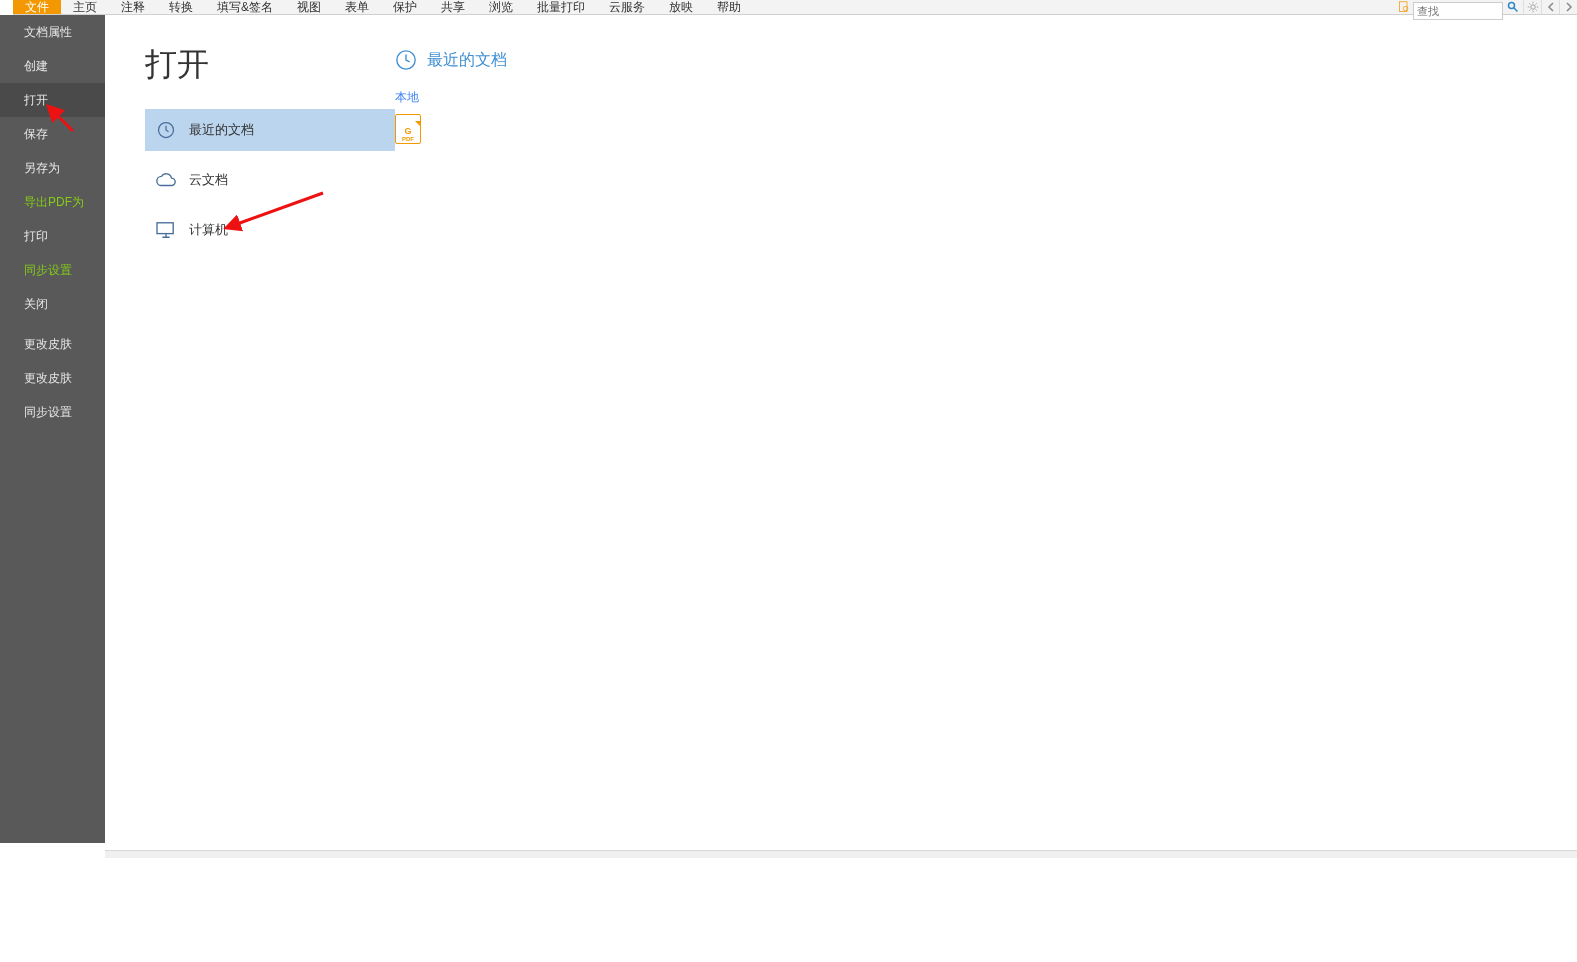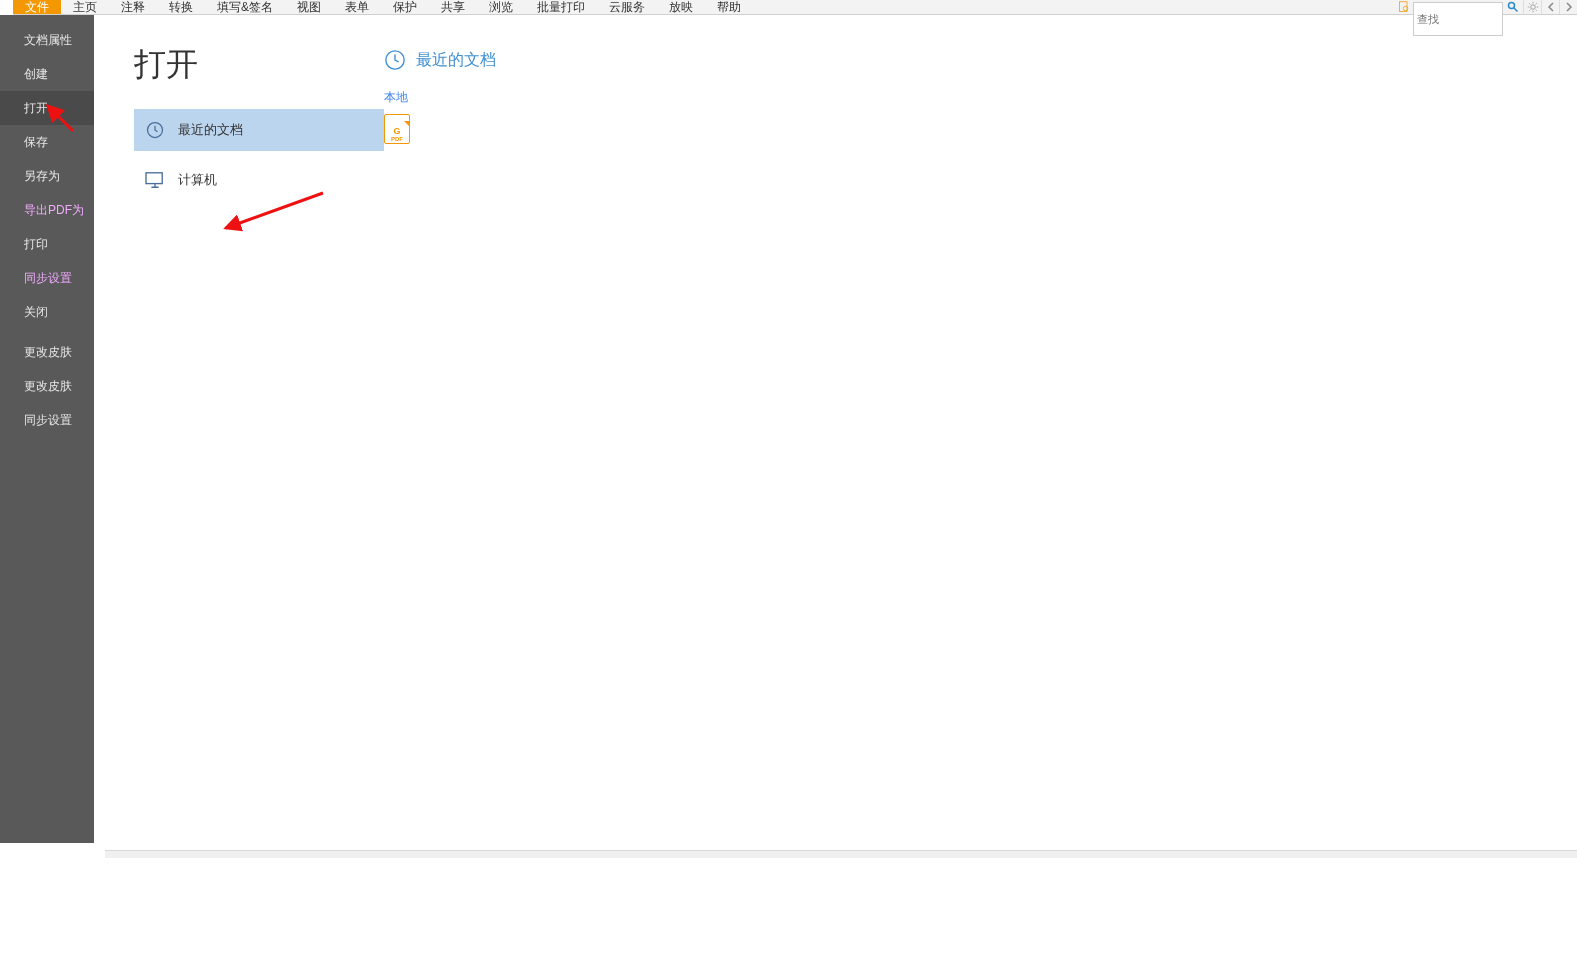--- a/index.html
+++ b/index.html
@@ -3,29 +3,29 @@
 <meta charset="utf-8">
 <style>
 * { margin:0; padding:0; box-sizing:border-box; font-family:"Microsoft YaHei","Segoe UI",sans-serif; }
 html,body{width:1577px;height:962px;background:#fff;overflow:hidden;}
 
 .topbar{height:15px;background:#f3f3f3;border-bottom:1px solid #d0d0d0;display:flex;align-items:stretch;font-size:12px;color:#333;margin-left:13px;}
 .topbar .tab{padding:0 12px;display:flex;align-items:center;cursor:pointer;}
 .topbar .tab.active{background:#f39800;color:#fff;}
 .topbar .spacer{flex:1;}
 .topbar .search-icon{width:18px;display:flex;align-items:center;justify-content:center;color:#999;}
-.topbar .search-input{width:90px;height:18px;font-size:11px;border:1px solid #ccc;background:#fff;padding:16px 3px;color:#999;margin:2px 0;}
+.topbar .search-input{width:90px;height:18px;font-size:11px;border:1px solid #ccc;background:#fff;padding:8px 3px;color:#999;margin:2px 0;}
 .topbar .go{width:20px;display:flex;align-items:center;justify-content:center;color:#2d89c9;}
 .topbar .tool{width:18px;display:flex;align-items:center;justify-content:center;color:#888;border-left:1px solid #ddd;}
 
 .main{display:flex;height:828px;}
-.sidebar{width:94px;background:#595959;color:#e6e6e6;font-size:12px;padding-top:8px;}
+.sidebar{width:105px;background:#595959;color:#e6e6e6;font-size:12px;padding-top:0;}
 .sidebar .item{height:34px;display:flex;align-items:center;padding-left:24px;cursor:pointer;}
 .sidebar .item.active{background:#4a4a4a;}
-.sidebar .item.disabled{color:#f0abfc;}
+.sidebar .item.disabled{color:#84cc16;}
 .sidebar .gap{height:6px;}
 
 .midcol{width:290px;padding:28px 0 0 40px;}
 .page-title{font-size:32px;color:#333;font-weight:300;margin-bottom:22px;}
 .opt{height:42px;width:250px;display:flex;align-items:center;gap:12px;padding-left:10px;font-size:13px;color:#333;cursor:pointer;margin-bottom:8px;}
 .opt.selected{background:#bcd5ee;}
 .opt .ic{width:22px;height:22px;display:flex;align-items:center;justify-content:center;}
 
 .content{flex:1;padding:34px 0 0 0;}
 .section-head{display:flex;align-items:center;gap:10px;color:#3f8fd2;font-size:16px;margin-bottom:18px;}
@@ -118,20 +118,28 @@
     <div class="opt selected">
       <span class="ic">
         <svg width="20" height="20" viewBox="0 0 24 24">
             <circle cx="12" cy="12" r="9" fill="none" stroke="#4a6e9b" stroke-width="1.5"></circle>
             <path d="M12 7v5l3 2" fill="none" stroke="#4a6e9b" stroke-width="1.5"></path>
           </svg>
       </span>
       <span>最近的文档</span>
     </div>
 
+    <div class="opt">
+      <span class="ic">
+        <svg width="22" height="16" viewBox="0 0 24 16">
+            <path d="M7 14a5 5 0 010-10 6 6 0 0111 2 4 4 0 010 8H7z" fill="none" stroke="#4a6e9b" stroke-width="1.5"></path>
+          </svg>
+      </span>
+      <span>云文档</span>
+    </div>
 
     <div class="opt">
       <span class="ic">
         <svg width="22" height="18" viewBox="0 0 24 20">
             <rect x="2" y="2" width="18" height="12" fill="none" stroke="#4a6e9b" stroke-width="1.5"></rect>
             <path d="M8 18h8M12 14v4" stroke="#4a6e9b" stroke-width="1.5"></path>
           </svg>
       </span>
       <span>计算机</span>
     </div>

